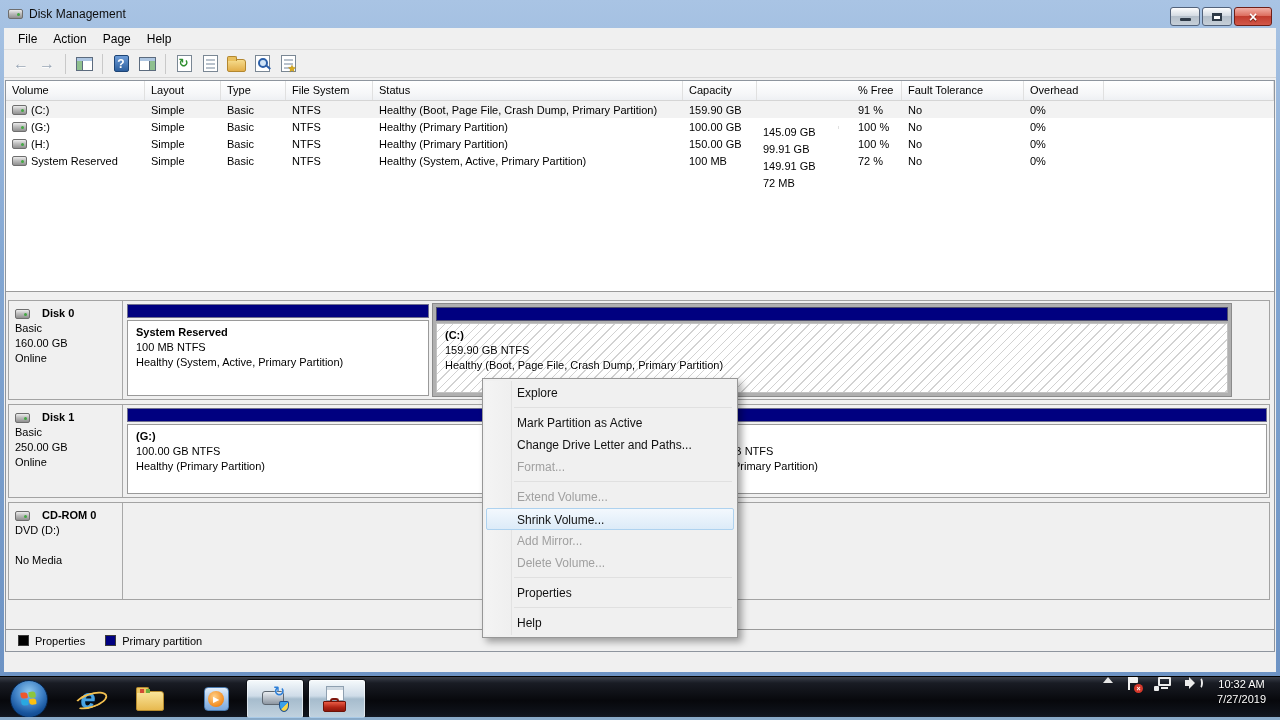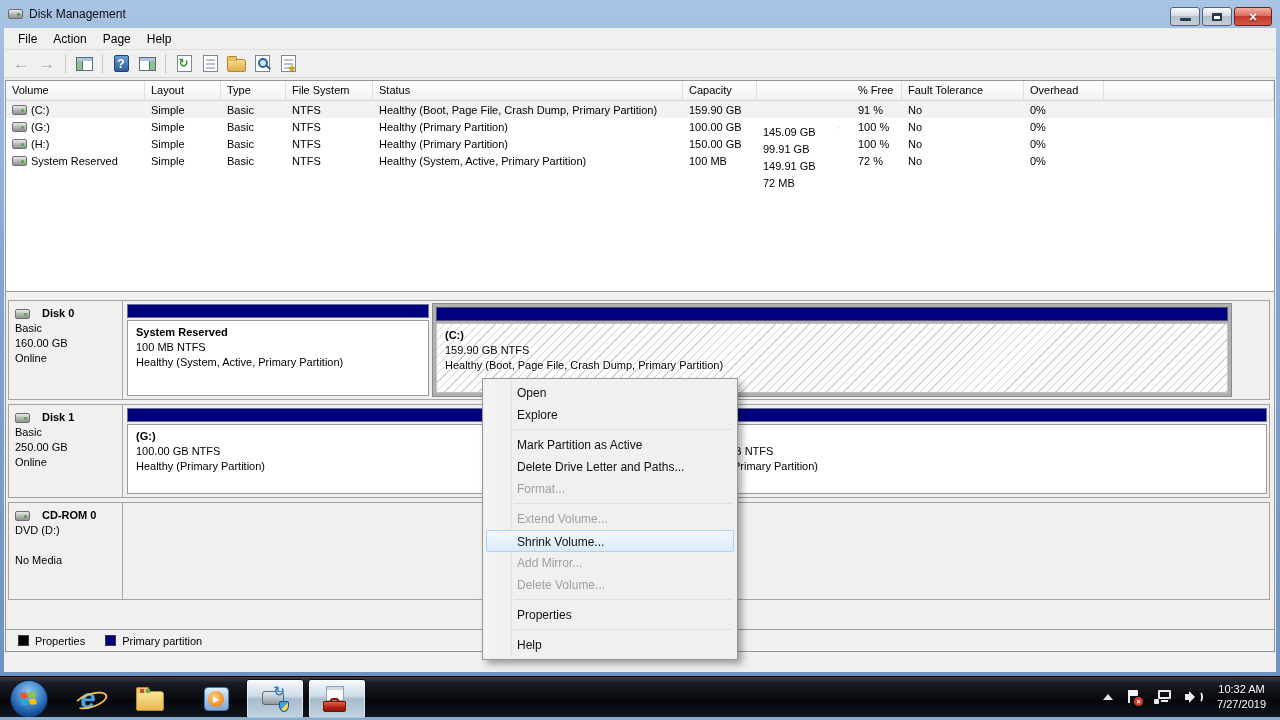--- a/index.html
+++ b/index.html
@@ -126,21 +126,21 @@
   .dmico .arr { position:absolute; right:4px; top:-4px; color:#2e7fd6; font-weight:bold; font-size:14px; text-shadow:0 0 1px #fff; }
   .dmico .shield { position:absolute; right:0; bottom:-1px; width:10px; height:11px; border:1px solid #1d4f8a; border-radius:2px 2px 50% 50%/2px 2px 60% 60%; background:linear-gradient(135deg,#3aa0e8 0 50%,#f6d44a 50% 100%); }
 
   .tbox { position:relative; width:28px; height:26px; }
   .tbox .sheet { position:absolute; left:3px; top:0; width:18px; height:15px; background:#fdfdfd; border:1px solid #8fa0b0; }
   .tbox .sheet::before { content:''; position:absolute; left:0; right:0; top:0; height:3px; background:#cfd9e2; }
   .tbox .box { position:absolute; left:0; bottom:0; width:23px; height:11px; background:linear-gradient(#ea5b45,#b02314 60%,#8d170b); border:1px solid #6d1207; border-radius:1px 1px 2px 2px; }
   .tbox .hdl { position:absolute; left:7px; bottom:9px; width:9px; height:5px; border:2px solid #7e150c; border-bottom:none; border-radius:3px 3px 0 0; }
 
   
-  .tray { position:absolute; right:0; top:0; bottom:3px; display:flex; align-items:center; gap:14px; padding-right:14px; }
+  .tray { position:absolute; right:0; top:0; bottom:3px; display:flex; align-items:flex-start; gap:14px; padding-right:14px; }
   .chev { width:0; height:0; border-left:5px solid transparent; border-right:5px solid transparent; border-bottom:6px solid #e6e6e6; }
   .flagico { position:relative; width:13px; height:15px; }
   .flagico .pole { position:absolute; left:1px; top:0; width:2px; height:13px; background:#f2f2f2; }
   .flagico .ban { position:absolute; left:3px; top:0; width:8px; height:6px; background:#f2f2f2; border-radius:0 1px 1px 0; }
   .flagico .badge { position:absolute; right:-3px; bottom:-1px; width:9px; height:9px; border-radius:50%; background:#d6392c; color:#fff; font-size:7px; line-height:9px; text-align:center; font-weight:bold; }
   .netico { position:relative; width:17px; height:14px; }
   .netico .mon { position:absolute; right:0; top:0; width:13px; height:9px; border:2px solid #ececec; border-radius:1px; }
   .netico .base { position:absolute; right:3px; top:10px; width:7px; height:2px; background:#ececec; }
   .netico .plug { position:absolute; left:0; bottom:0; width:5px; height:5px; background:#ececec; border-radius:1px; }
   .spk { display:flex; align-items:center; }
@@ -387,25 +387,24 @@
           <span class="legend-label">Properties</span>
           <span class="swatch sw-navy"></span>
           <span class="legend-label">Primary partition</span>
         </div>
 
       </div>
     </div>
   </div>
 
   <div class="ctx">
-    <div class="ctx-item">Open</div>
     <div class="ctx-item">Explore</div>
     <div class="ctx-sep"></div>
     <div class="ctx-item">Mark Partition as Active</div>
-    <div class="ctx-item">Delete Drive Letter and Paths...</div>
+    <div class="ctx-item">Change Drive Letter and Paths...</div>
     <div class="ctx-item disabled">Format...</div>
     <div class="ctx-sep"></div>
     <div class="ctx-item disabled">Extend Volume...</div>
     <div class="ctx-item hl">Shrink Volume...</div>
     <div class="ctx-item disabled">Add Mirror...</div>
     <div class="ctx-item disabled">Delete Volume...</div>
     <div class="ctx-sep"></div>
     <div class="ctx-item">Properties</div>
     <div class="ctx-sep"></div>
     <div class="ctx-item">Help</div>

